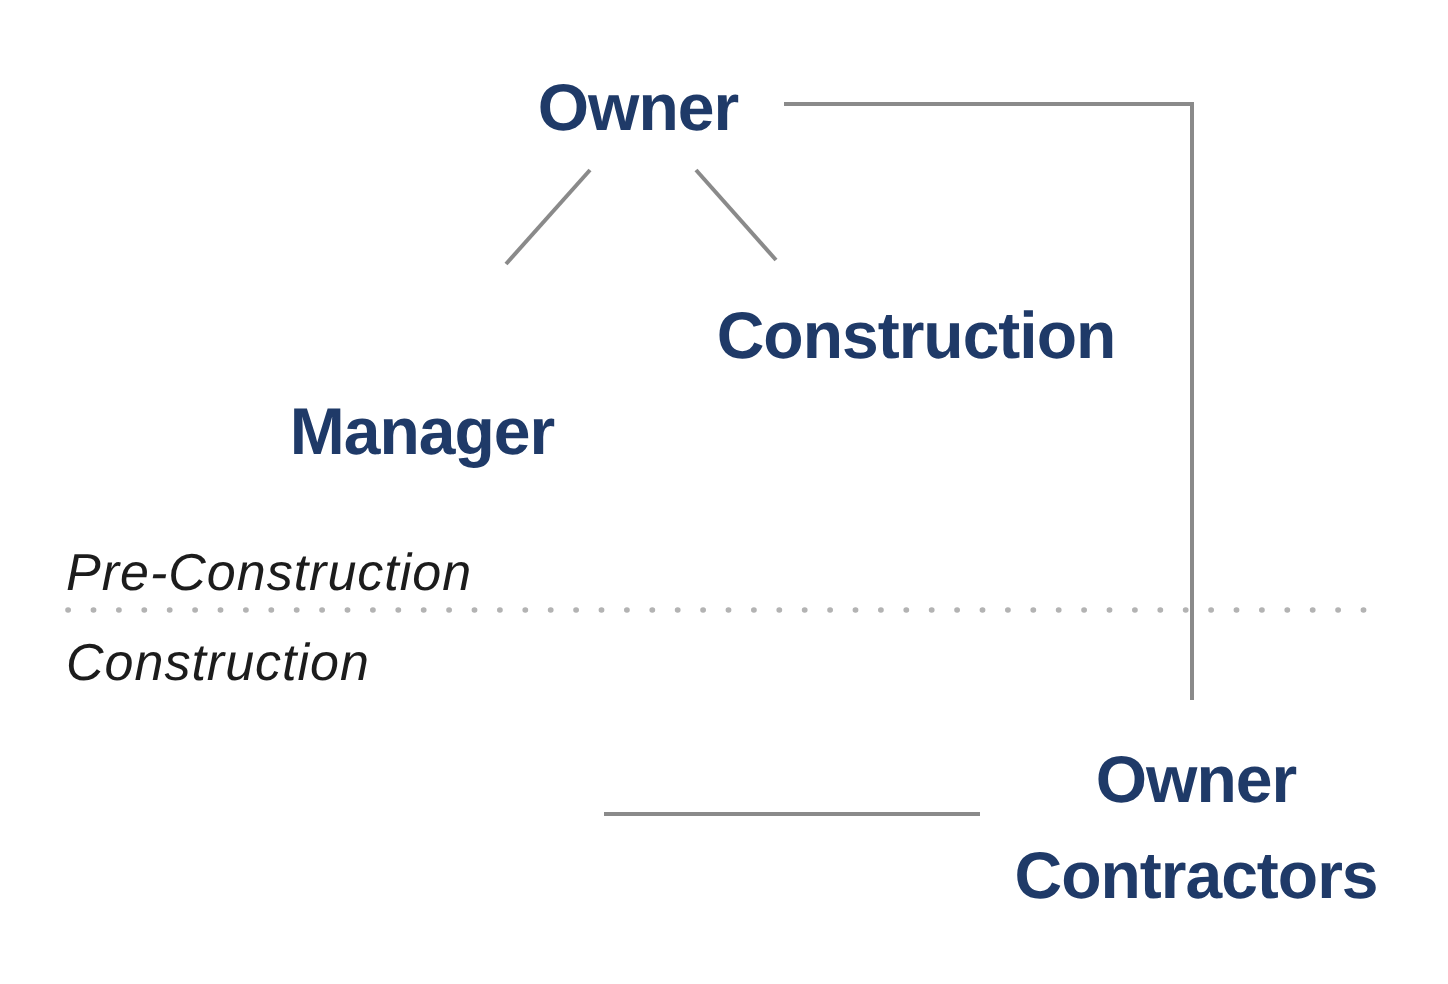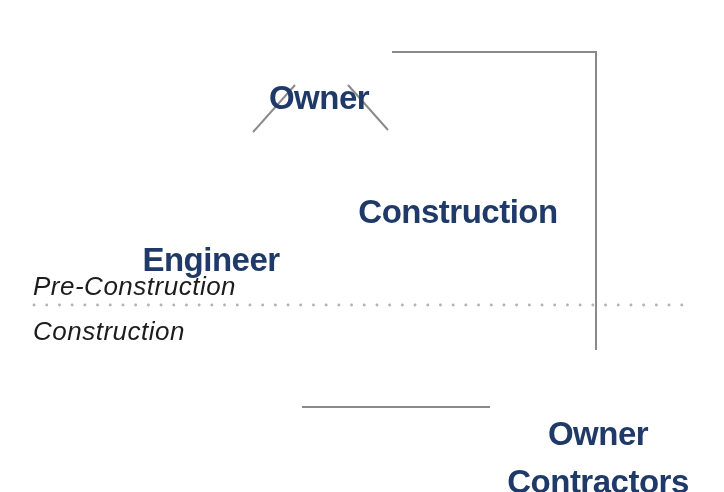--- a/index.html
+++ b/index.html
@@ -13,21 +13,20 @@
   }
   .node {
     position: absolute;
     color: #1f3a68;
     font-weight: bold;
     font-size: 33px;
     letter-spacing: -0.5px;
     text-align: center;
     line-height: 48px;
     white-space: nowrap;
-    margin-top: 44px;
   }
   .phase-label {
     position: absolute;
     color: #1c1c1c;
     font-style: italic;
     font-weight: normal;
     font-size: 26px;
     letter-spacing: 0.5px;
     white-space: nowrap;
   }
@@ -57,21 +56,21 @@
 
     <line class="divider" x1="34" y1="305" x2="689" y2="305"></line>
   </svg>
 
   <div class="node" style="left:239px; top:30px; width:160px;">
     <span>Owner</span>
   </div>
 
   <div class="node" style="left:111px; top:144px; width:200px;">
     <br>
-    <span>Engineer</span>
+    <span>Manager</span>
   </div>
 
   <div class="node" style="left:348px; top:144px; width:220px;">
     <span>Construction</span><br>
   </div>
 
   <div class="phase-label" style="left:33px; top:271px;">
     <span>Pre-Construction</span>
   </div>
 

